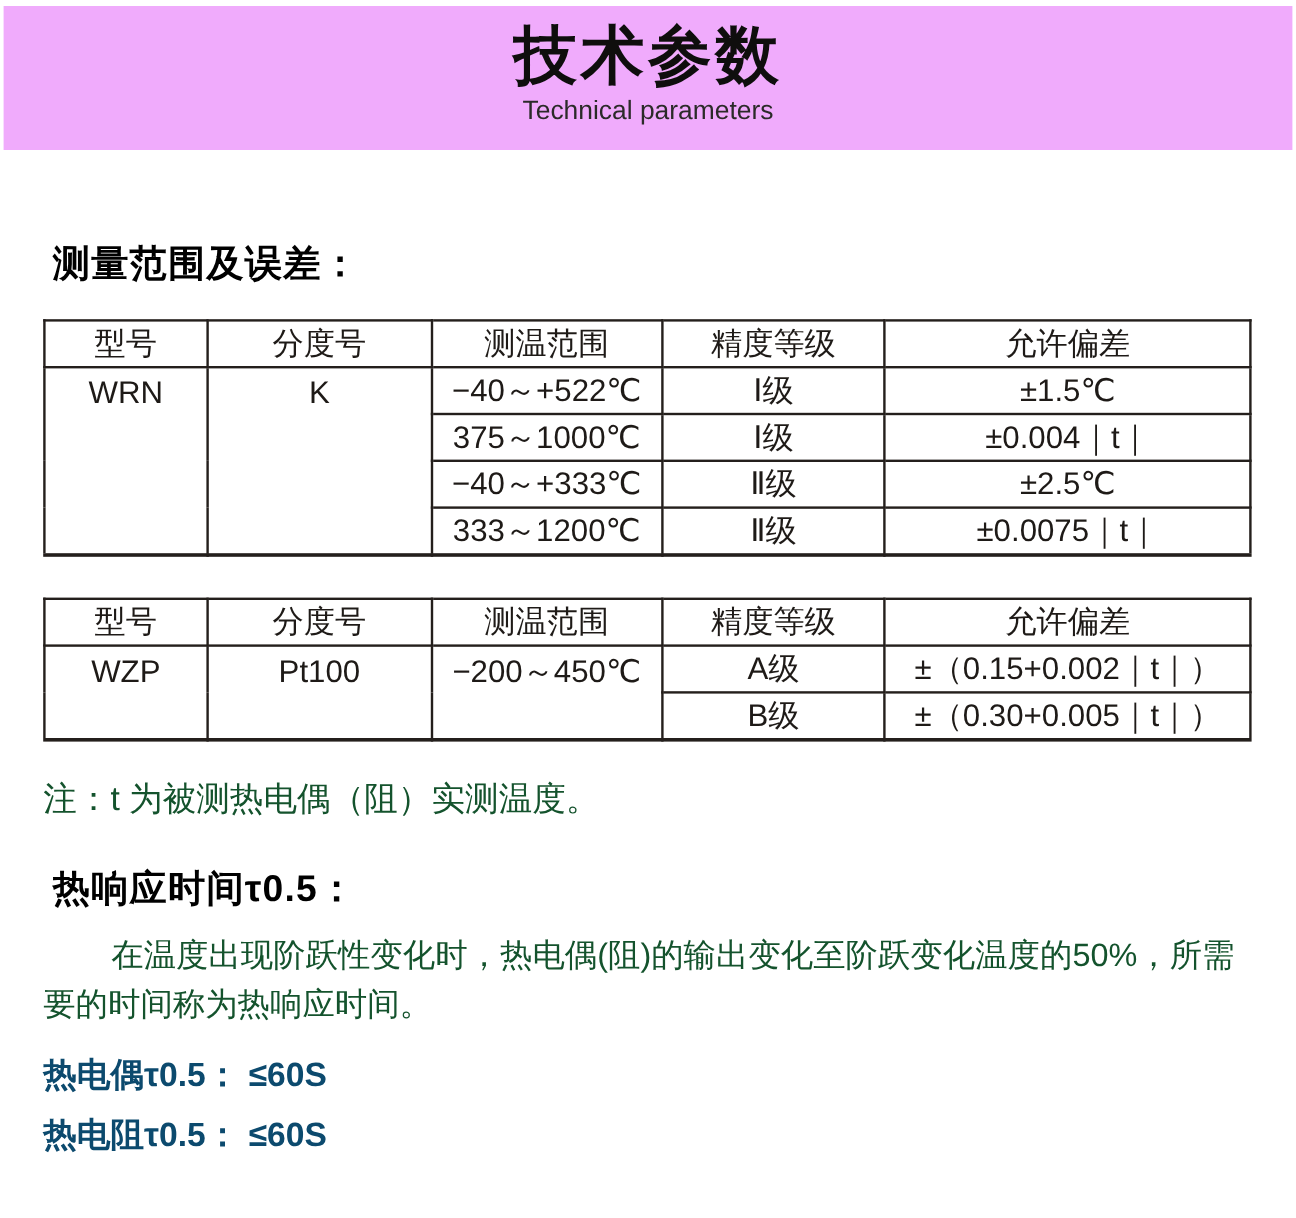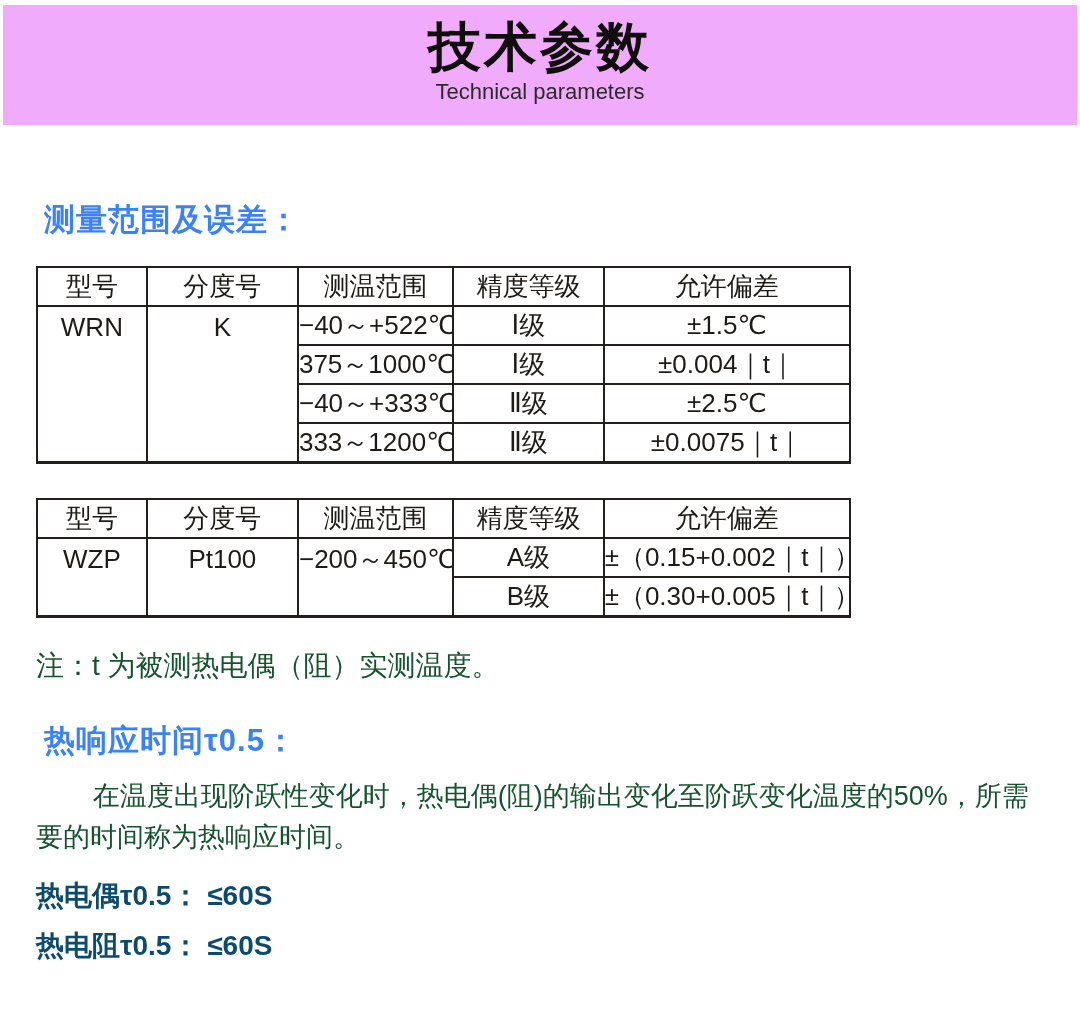--- a/index.html
+++ b/index.html
@@ -38,34 +38,34 @@
     font-size: 22px;
     line-height: 26px;
     font-weight: 400;
     color: #2b2a29;
   }
   
   .content { margin: 0 36px; }
   .section-heading {
     font-size: 31px;
     font-weight: 700;
-    color: #3b82f6;
+    color: #000000;
     letter-spacing: 1px;
     line-height: 46px;
     margin: 0;
     padding-left: 8px;
   }
   .heading-measure { margin-top: 72px; }
   .heading-response { margin-top: 32px; }
 
   
   .spec-table {
     border-collapse: collapse;
     table-layout: fixed;
-    width: 815px;
+    width: 1007px;
     margin-top: 23px;
     border: 2px solid #241f1c;
     border-bottom-width: 3px;
   }
   .spec-table.second { margin-top: 34px; }
   .spec-table th, .spec-table td {
     border: 2px solid #241f1c;
     height: 37px;
     padding: 0;
     text-align: center;

